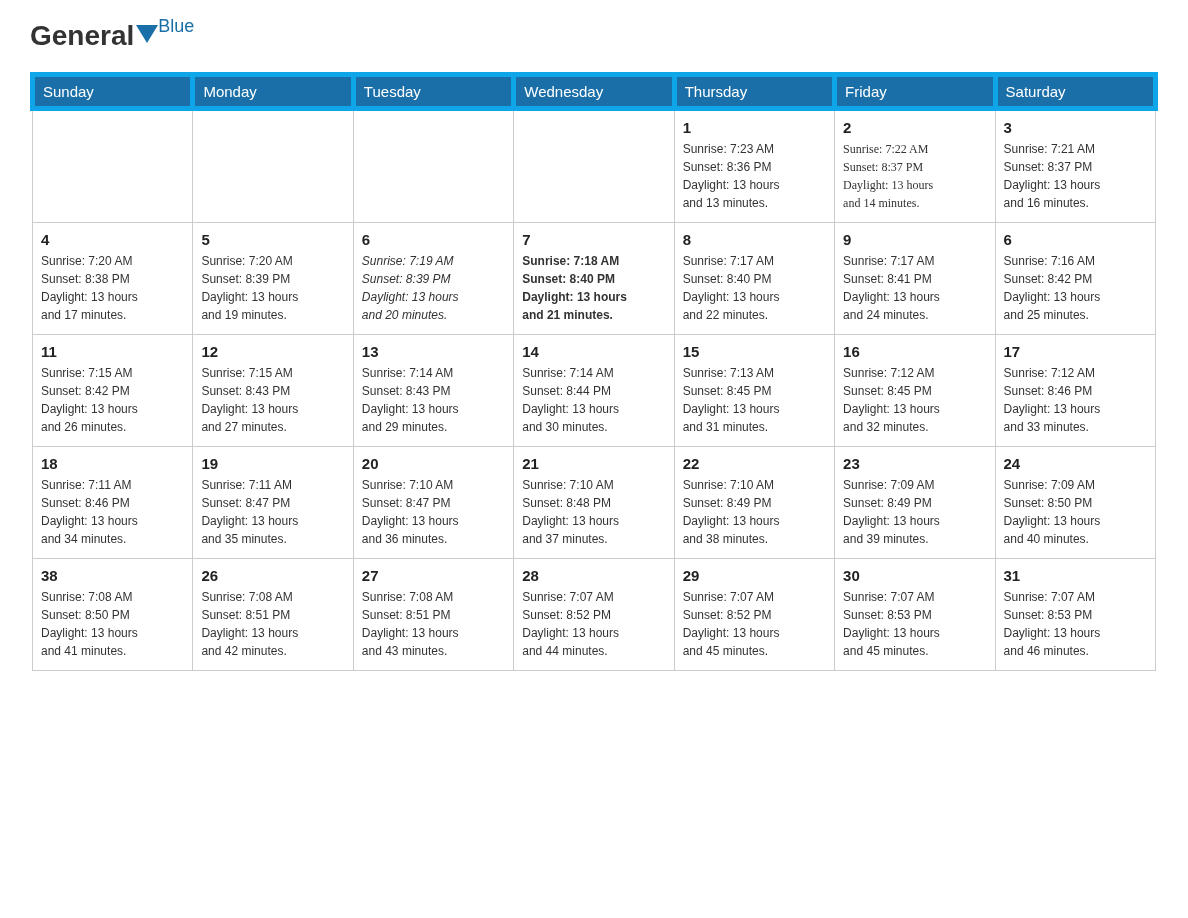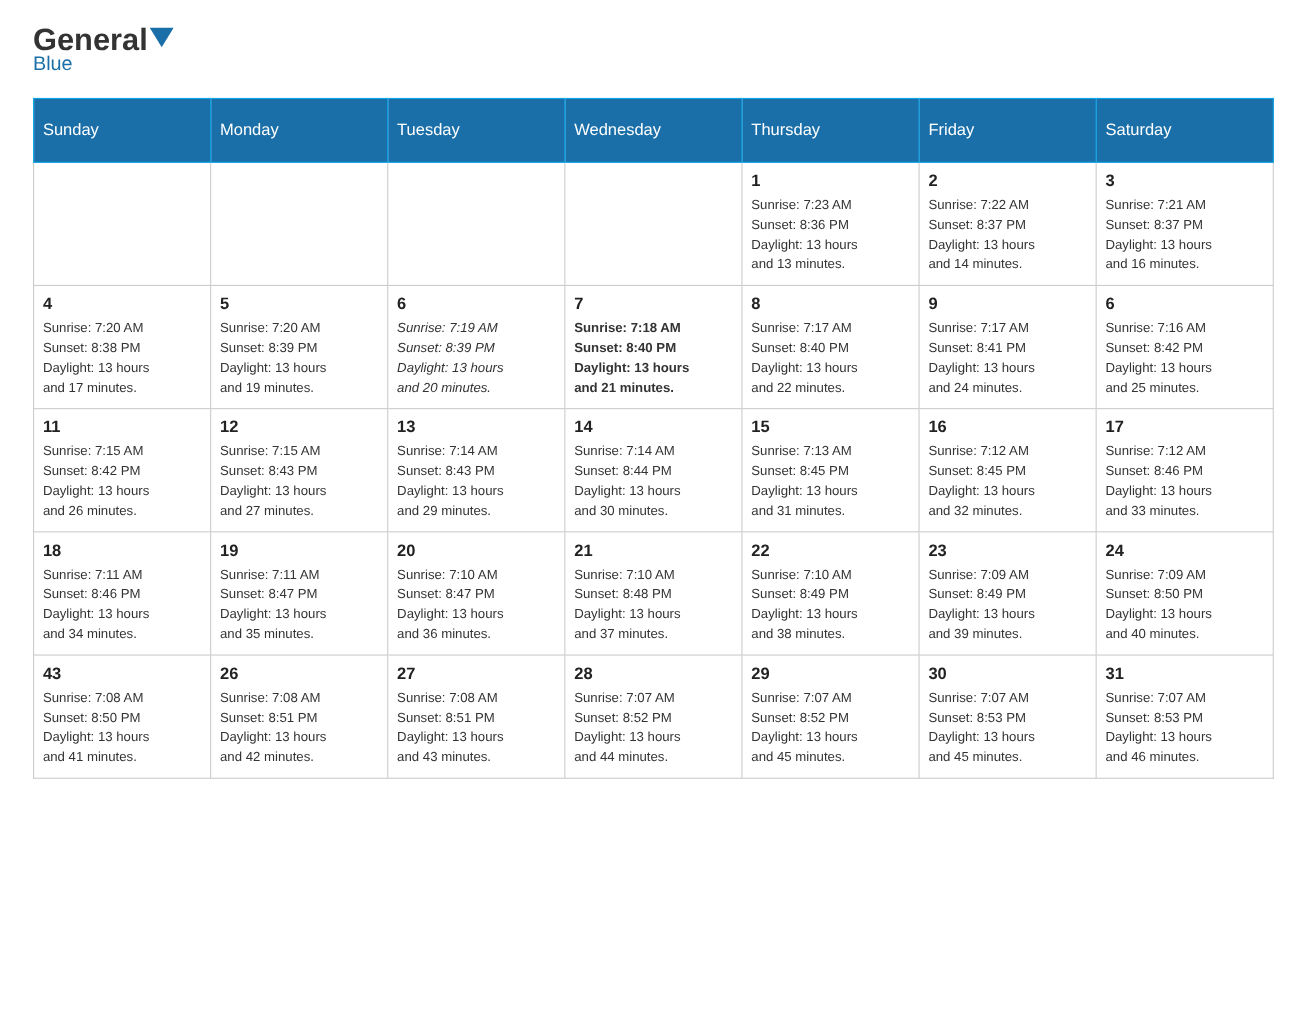--- a/index.html
+++ b/index.html
@@ -11,21 +11,21 @@
       min-height: 918px;
     }
     .header {
       display: flex;
       justify-content: space-between;
       align-items: flex-start;
       margin-bottom: 20px;
     }
     .logo {
       display: flex;
-      flex-direction: column;
+      flex-direction: row;
       align-items: flex-start;
     }
     .logo-text {
       font-size: 28px;
       font-weight: bold;
       color: #333;
     }
     .logo-blue-line {
       color: #1a6fa8;
       font-size: 18px;
@@ -46,25 +46,25 @@
       color: #333;
       margin-top: 4px;
     }
     .calendar {
       width: 100%;
       border-collapse: collapse;
     }
     .calendar th {
       background-color: #1a6fa8;
       color: #ffffff;
-      padding: 20px 8px;
+      padding: 6px 8px;
       text-align: left;
       font-size: 15px;
       font-weight: normal;
-      border: 1px solid #0ea5e9;
+      border: 5px solid #0ea5e9;
     }
     .calendar td {
       vertical-align: top;
       padding: 8px 8px 10px 8px;
       border: 1px solid #cccccc;
       width: 14.28%;
       min-height: 110px;
     }
     .day-number {
       font-size: 15px;
@@ -123,21 +123,21 @@
         <td class="empty-cell"></td>
         <td>
           <div class="day-number">1</div>
           <div class="day-info" style="white-space: pre-line;">Sunrise: 7:23 AM
 Sunset: 8:36 PM
 Daylight: 13 hours
 and 13 minutes.</div>
         </td>
         <td>
           <div class="day-number">2</div>
-          <div class="day-info" style="white-space: pre-line;">Sunrise: 7:22 AM
+          <div class="day-info" style="white-space: pre-line; font-family: Liberation Serif, serif;">Sunrise: 7:22 AM
 Sunset: 8:37 PM
 Daylight: 13 hours
 and 14 minutes.</div>
         </td>
         <td>
           <div class="day-number">3</div>
           <div class="day-info" style="white-space: pre-line;">Sunrise: 7:21 AM
 Sunset: 8:37 PM
 Daylight: 13 hours
 and 16 minutes.</div>
@@ -291,21 +291,21 @@
         <td>
           <div class="day-number">24</div>
           <div class="day-info" style="white-space: pre-line;">Sunrise: 7:09 AM
 Sunset: 8:50 PM
 Daylight: 13 hours
 and 40 minutes.</div>
         </td>
       </tr>
       <tr>
         <td>
-          <div class="day-number">43</div>
+          <div class="day-number">38</div>
           <div class="day-info" style="white-space: pre-line;">Sunrise: 7:08 AM
 Sunset: 8:50 PM
 Daylight: 13 hours
 and 41 minutes.</div>
         </td>
         <td>
           <div class="day-number">26</div>
           <div class="day-info" style="white-space: pre-line;">Sunrise: 7:08 AM
 Sunset: 8:51 PM
 Daylight: 13 hours

